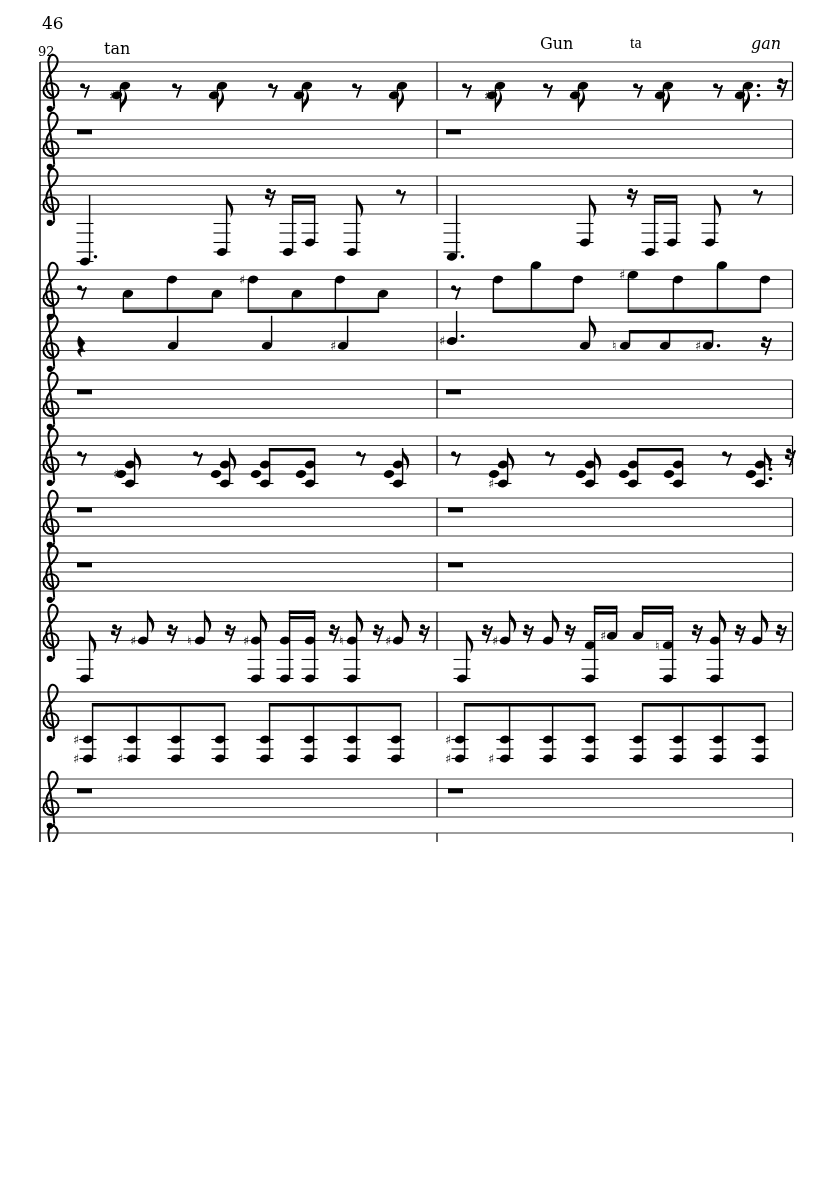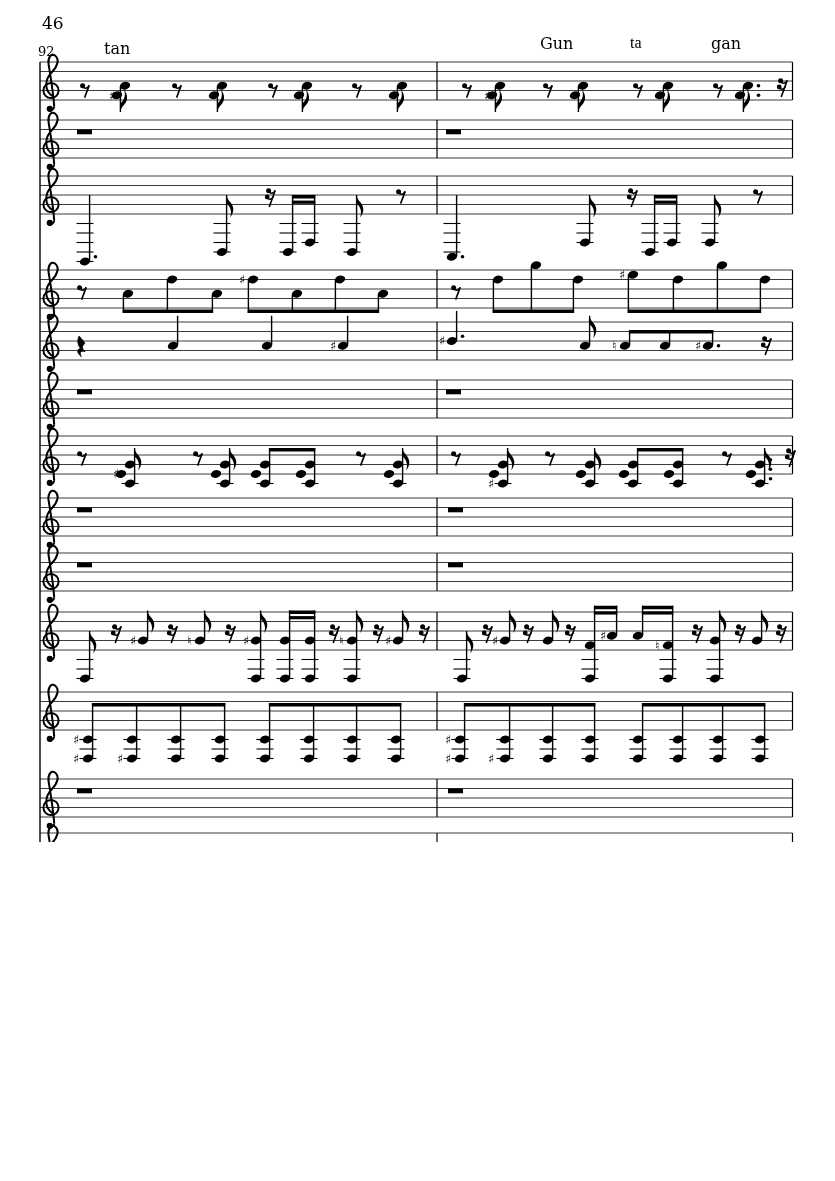--- a/index.html
+++ b/index.html
@@ -13,21 +13,21 @@
 </head>
 <body>
 
 <div class="page">
   <div class="pgnum" style="left:42px;top:13px;">46</div>
   <div class="msnum" style="left:18px;top:44px;margin-left:20px;">92</div>
   <div id="lyrics-layer">
       <div class="lyric" style="left: 78px; top: 39px; margin-left: 26px;">tan</div>
       <div class="lyric" style="left: 540px; top: 34px; text-align: right;">Gun</div>
       <div class="lyric" style="left: 630px; top: 34px; font-family: Liberation Serif, serif;">ta</div>
-      <div class="lyric" style="left: 711px; top: 34px;">gan</div>
+      <div class="lyric" style="left: 751px; top: 34px; font-style: italic;">gan</div>
     </div>
   <svg id="score" width="835" height="1181" viewBox="0 0 835 1181">
       <g>
         <line x1="40" y1="62" x2="792.5" y2="62" stroke="#3c3c3c" stroke-width="1"></line>
         <line x1="40" y1="71.5" x2="792.5" y2="71.5" stroke="#3c3c3c" stroke-width="1"></line>
         <line x1="40" y1="81" x2="792.5" y2="81" stroke="#3c3c3c" stroke-width="1"></line>
         <line x1="40" y1="90.5" x2="792.5" y2="90.5" stroke="#3c3c3c" stroke-width="1"></line>
         <line x1="40" y1="100" x2="792.5" y2="100" stroke="#3c3c3c" stroke-width="1"></line>
         <line x1="437" y1="62" x2="437" y2="100" stroke="#000000" stroke-width="1.2"></line>
         <line x1="792.5" y1="62" x2="792.5" y2="100" stroke="#000000" stroke-width="1.2"></line>

